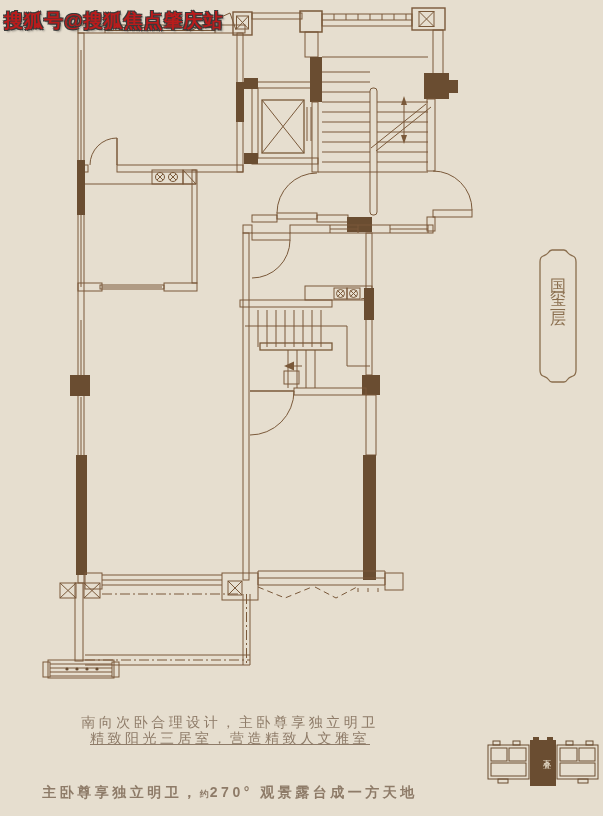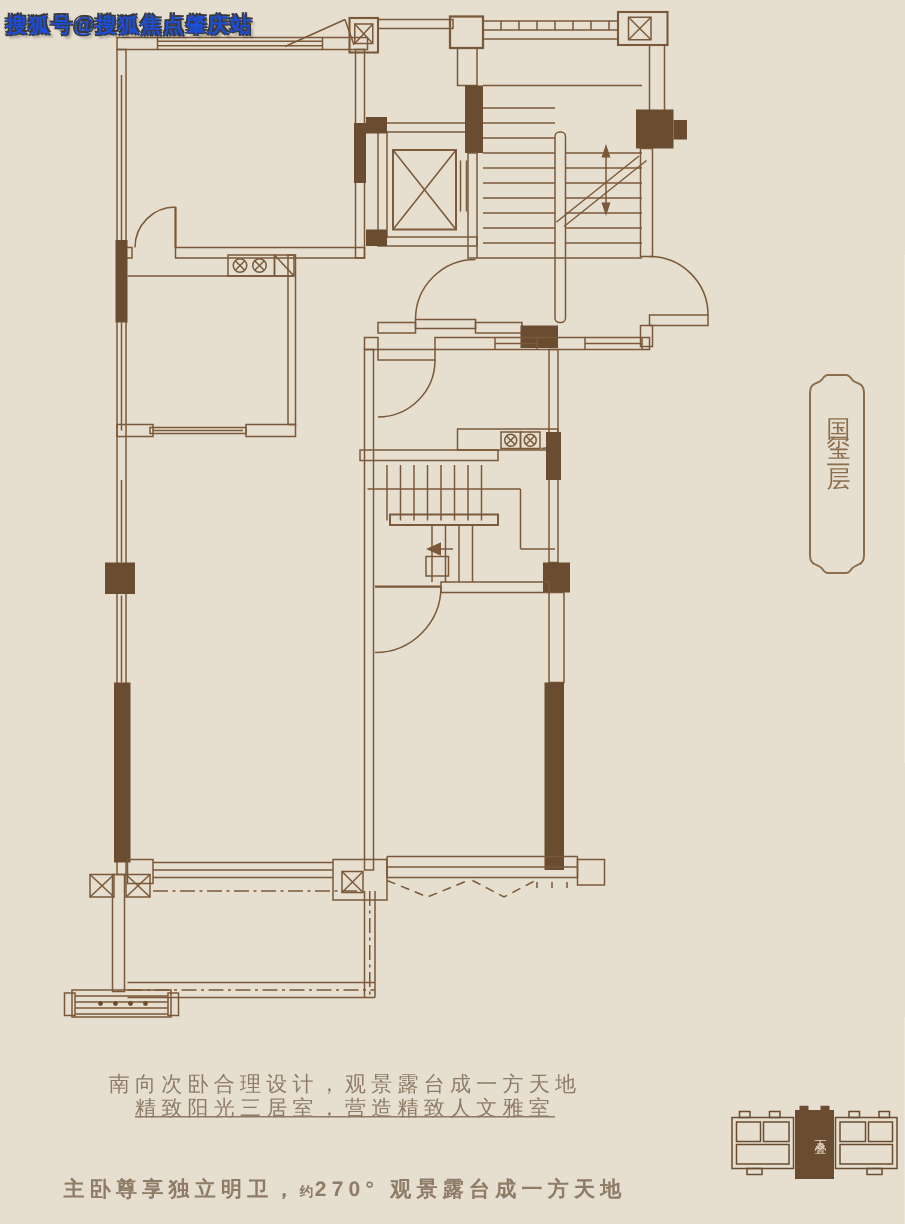--- a/index.html
+++ b/index.html
@@ -3,21 +3,21 @@
 <meta charset="utf-8">
 <style>
   html,body{margin:0;padding:0;}
   .canvas{
     position:relative;width:603px;height:816px;
     background:#e6decf;overflow:hidden;
     font-family:"Liberation Sans",sans-serif;
   }
   .watermark{
     position:absolute;left:4px;top:8px;
-    font-size:14px;font-weight:bold;color:#1d4ed8;letter-spacing:1px;
+    font-size:19px;font-weight:bold;color:#b91c1c;letter-spacing:1px;
     text-shadow:-1px -1px 0 #3a3a3a,1px -1px 0 #3a3a3a,-1px 1px 0 #3a3a3a,1px 1px 0 #3a3a3a,2px 2px 2px rgba(0,0,0,.35);
     z-index:5;white-space:nowrap;
   }
   .plan-svg{position:absolute;left:0;top:0;}
   .plaque-label{
     position:absolute;left:548px;top:266px;width:20px;height:112px;
     writing-mode:vertical-rl;text-orientation:upright;
     font-size:16px;letter-spacing:11px;color:#8a6e4e;
     font-family:"Liberation Serif",serif;
   }
@@ -316,21 +316,21 @@
 
       <g stroke="#8a6e4e" stroke-width="1.3">
         <path d="M 552,250 h 12 c 2,0 3,1.5 4,3 c 1,1.5 3,2 5,3 c 2.5,1 3,3 3,6 v 108 c 0,3 -0.5,5 -3,6 c -2,1 -4,1.5 -5,3 c -1,1.5 -2,3 -4,3 h -12 c -2,0 -3,-1.5 -4,-3 c -1,-1.5 -3,-2 -5,-3 c -2.5,-1 -3,-3 -3,-6 v -108 c 0,-3 0.5,-5 3,-6 c 2,-1 4,-1.5 5,-3 c 1,-1.5 2,-3 4,-3 z"></path>
       </g>
     </g>
   </svg>
 
   <div class="plaque-label">国玺二层</div>
 
   <div class="taglines">
-    <div class="tagline-1">南向次卧合理设计，观景露台成一方天地</div>
+    <div class="tagline-1">南向次卧合理设计，主卧尊享独立明卫</div>
     <div class="tagline-2">精致阳光三居室，营造精致人文雅室</div>
     <div class="tagline-3"><span>主卧尊享独立明卫，</span><span class="small-approx">约</span><span>270° 观景露台成一方天地</span></div>
   </div>
 
   <svg class="keyplan" viewBox="0 0 114 54">
     <g fill="none" stroke="#6a4d31" stroke-width="1">
       <rect x="2" y="8" width="41" height="34"></rect>
       <rect x="5" y="11" width="16" height="13"></rect>
       <rect x="23" y="11" width="17" height="13"></rect>
       <rect x="5" y="26" width="35" height="13"></rect>

